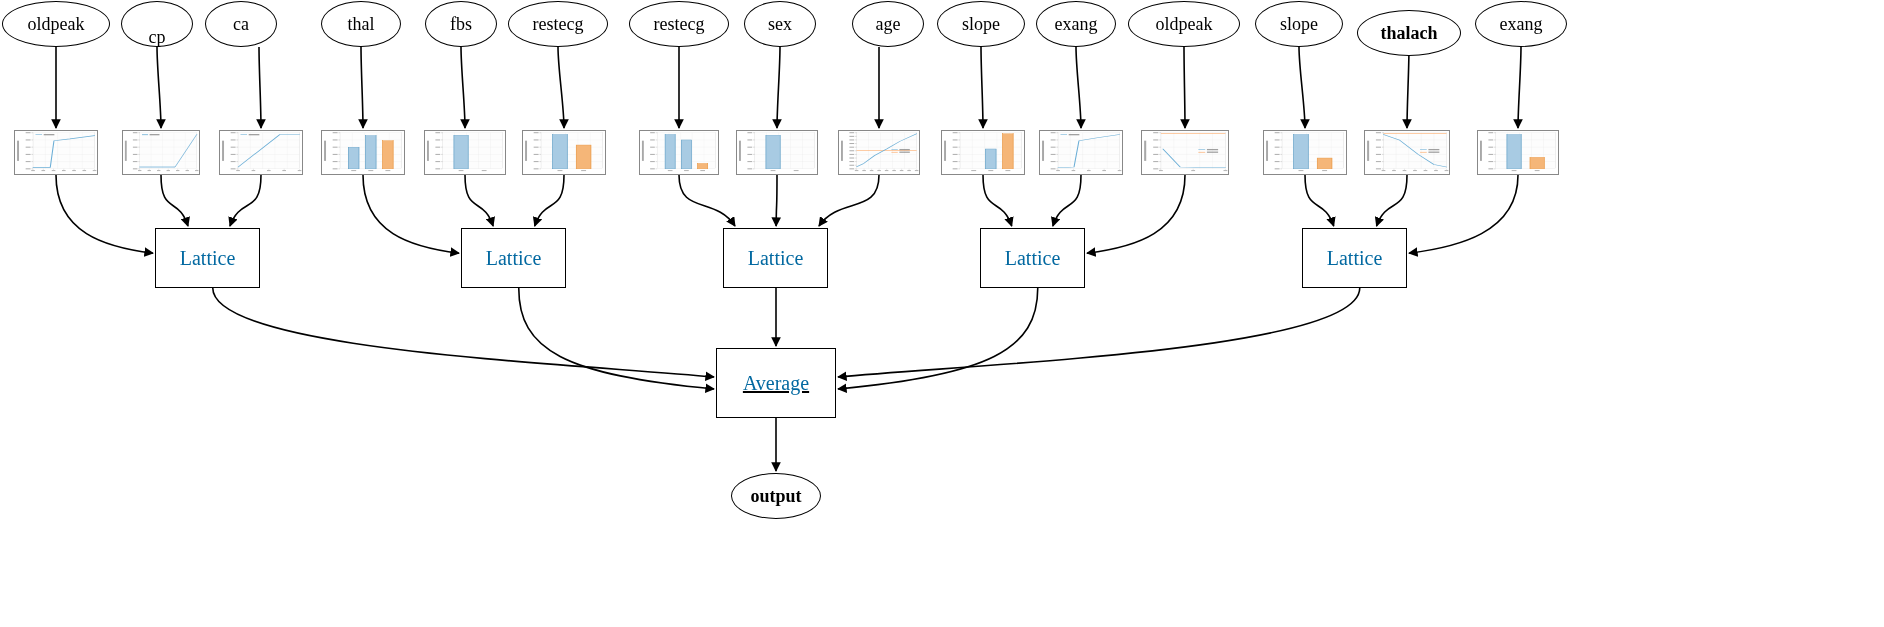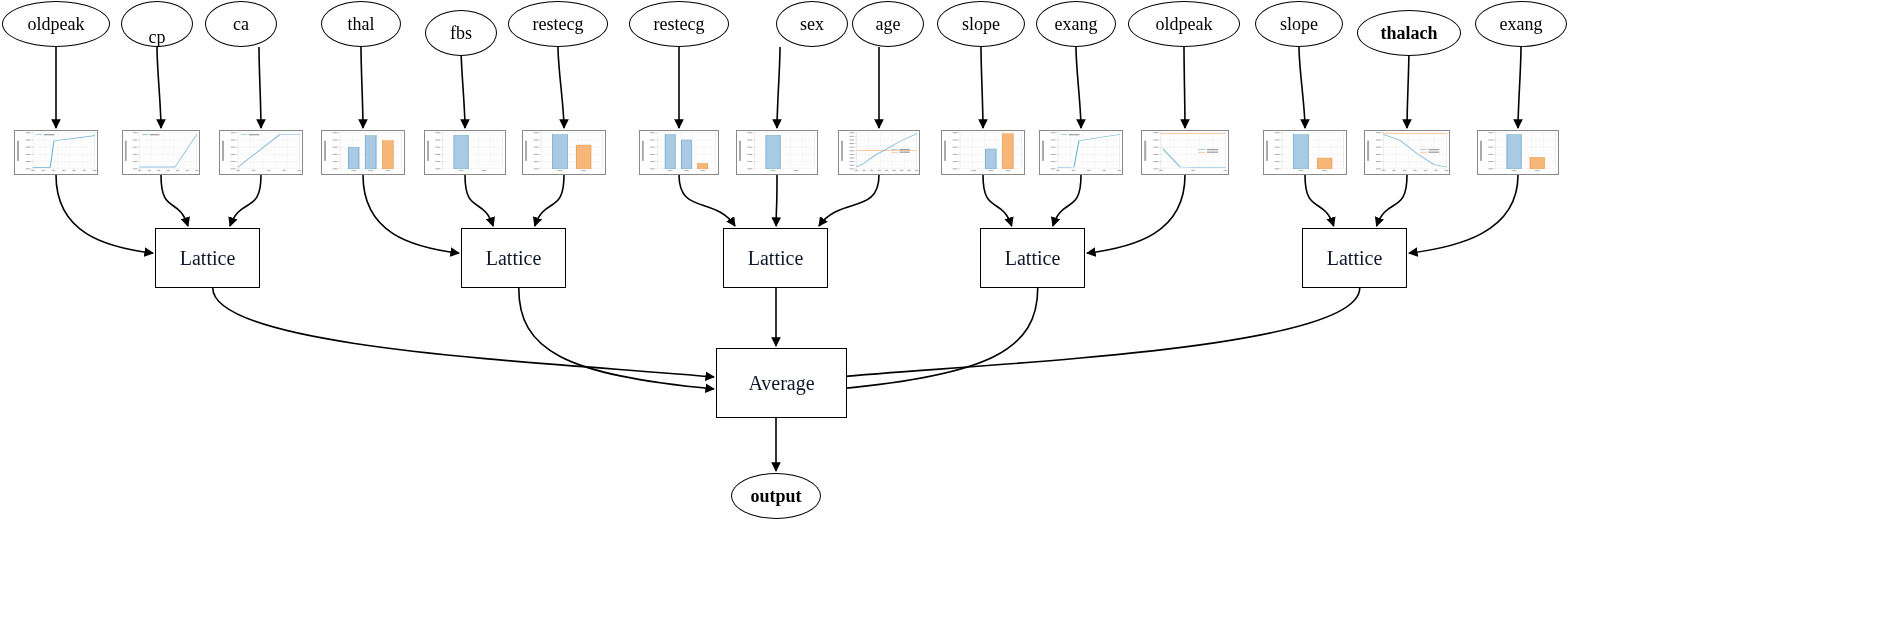--- a/index.html
+++ b/index.html
@@ -5,21 +5,21 @@
   html,body{margin:0;padding:0;background:#ffffff;}
   body{width:1884px;height:627px;position:relative;overflow:hidden;
        font-family:"Liberation Serif","DejaVu Serif",serif;}
   #stage{position:absolute;left:0;top:0;width:1884px;height:627px;}
   .node-ellipse{position:absolute;border:1.6px solid #000;border-radius:50%;
      background:#fff;display:flex;align-items:center;justify-content:center;
      box-sizing:border-box;}
   .node-ellipse span{font-size:18px;color:#000;line-height:1;white-space:nowrap;}
   .node-box{position:absolute;border:1.6px solid #000;background:#fff;
      display:flex;align-items:center;justify-content:center;box-sizing:border-box;}
-  .node-box span{font-size:20px;color:#0f172a;white-space:nowrap;}
+  .node-box span{font-size:20px;color:#0369a1;white-space:nowrap;}
   .plot-card{position:absolute;border:1.2px solid #888;background:#fff;
      box-sizing:border-box;overflow:hidden;}
   .plot-card svg{display:block;width:100%;height:100%;}
   #edges{position:absolute;left:0;top:0;width:1884px;height:627px;
      pointer-events:none;overflow:visible;}
 </style>
 </head>
 <body>
 
 <div id="stage">
@@ -74,30 +74,30 @@
       </div>
       <div class="node-ellipse" style="left: 121px; top: 1px; width: 72px; height: 46px; align-items: flex-end;">
         <span>cp</span>
       </div>
       <div class="node-ellipse" style="left: 205px; top: 1px; width: 72px; height: 46px;">
         <span>ca</span>
       </div>
       <div class="node-ellipse" style="left: 321px; top: 1px; width: 80px; height: 46px;">
         <span>thal</span>
       </div>
-      <div class="node-ellipse" style="left: 425px; top: 1px; width: 72px; height: 46px; margin-top: 9px;">
+      <div class="node-ellipse" style="left: 425px; top: 1px; width: 72px; height: 46px;">
         <span>fbs</span>
       </div>
       <div class="node-ellipse" style="left: 508px; top: 1px; width: 100px; height: 46px;">
         <span>restecg</span>
       </div>
       <div class="node-ellipse" style="left: 629px; top: 1px; width: 100px; height: 46px;">
         <span>restecg</span>
       </div>
-      <div class="node-ellipse" style="left: 776px; top: 1px; width: 72px; height: 46px;">
+      <div class="node-ellipse" style="left: 744px; top: 1px; width: 72px; height: 46px;">
         <span>sex</span>
       </div>
       <div class="node-ellipse" style="left: 852px; top: 1px; width: 72px; height: 46px;">
         <span>age</span>
       </div>
       <div class="node-ellipse" style="left: 937px; top: 1px; width: 88px; height: 46px;">
         <span>slope</span>
       </div>
       <div class="node-ellipse" style="left: 1036px; top: 1px; width: 80px; height: 46px;">
         <span>exang</span>
@@ -688,20 +688,20 @@
       </div>
       <div class="node-box" style="left: 723px; top: 228px; width: 105px; height: 60px;">
         <span>Lattice</span>
       </div>
       <div class="node-box" style="left: 980px; top: 228px; width: 105px; height: 60px;">
         <span>Lattice</span>
       </div>
       <div class="node-box" style="left: 1302px; top: 228px; width: 105px; height: 60px;">
         <span>Lattice</span>
       </div>
-      <div class="node-box" style="left: 716px; top: 348px; width: 131px; height: 70px;">
+      <div class="node-box" style="left: 716px; top: 348px; width: 120px; height: 70px; text-decoration: underline;">
         <span>Average</span>
       </div>
       <div class="node-ellipse" style="left: 731px; top: 473px; width: 90px; height: 46px; font-weight: bold;">
         <span>output</span>
       </div>
     </div>
 </div>
 
 </body></html>

